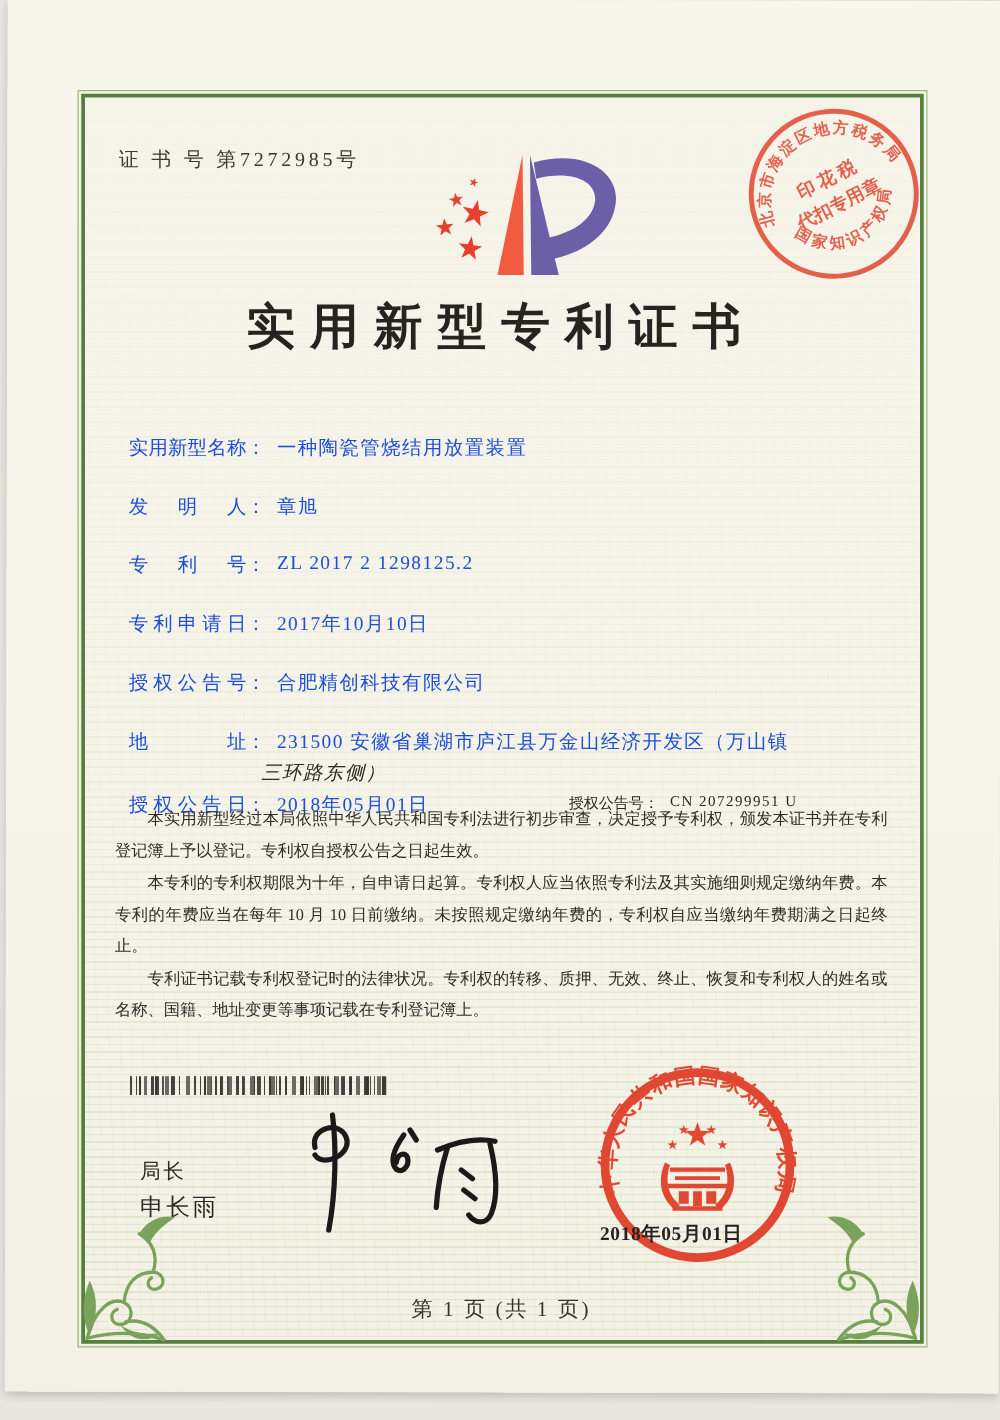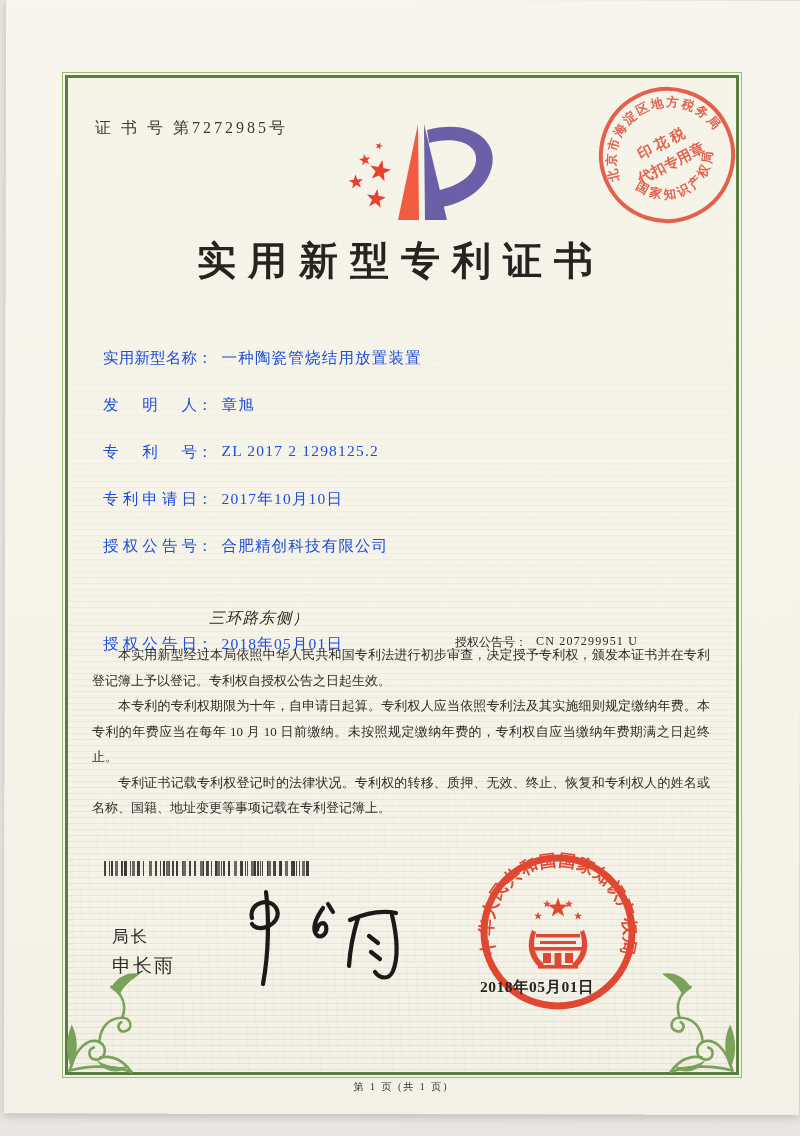--- a/index.html
+++ b/index.html
@@ -34,21 +34,21 @@
       repeating-linear-gradient(90deg,#514f4a 0px,#514f4a 1px,rgba(0,0,0,0) 1px,rgba(0,0,0,0) 7px,#3a3834 7px,#3a3834 9px,rgba(0,0,0,0) 9px,rgba(0,0,0,0) 13px);}
   .sig-role{position:absolute;left:112px;top:926px;font-size:16.5px;letter-spacing:2px;}
   .sig-name{position:absolute;left:112px;top:953px;font-size:19px;letter-spacing:2px;}
   .signature-svg{position:absolute;left:222px;top:884px;}
   .seal-svg{position:absolute;left:476px;top:850px;opacity:0.92;}
   .seal-date{position:absolute;left:480px;top:977px;width:156px;font-size:15.5px;font-weight:700;
              letter-spacing:0.5px;color:#262320;}
   .stamp-svg{position:absolute;left:592px;top:80px;opacity:0.9;}
   .logo-svg{position:absolute;left:330px;top:116px;}
   .footer{position:absolute;left:62px;top:1036px;width:678px;text-align:center;
-          font-size:10px;letter-spacing:2px;color:#37342e;margin-top:44px;}
+          font-size:17px;letter-spacing:2px;color:#37342e;}
   .flourish{position:absolute;}
 </style>
 </head>
 <body>
 
 <div class="page">
   <div class="paper"></div>
   <div class="guilloche"></div>
   <div class="frame"></div>
 
@@ -114,20 +114,23 @@
     <span class="lab">发明人</span><span class="colon">：</span><span class="val">章旭</span>
   </div>
   <div class="row" style="top:442px">
     <span class="lab">专利号</span><span class="colon">：</span><span class="val">ZL 2017 2 1298125.2</span>
   </div>
   <div class="row" style="top:489px">
     <span class="lab">专利申请日</span><span class="colon">：</span><span class="val">2017年10月10日</span>
   </div>
   <div class="row" style="top:536px">
     <span class="lab">授权公告号</span><span class="colon">：</span><span class="val">合肥精创科技有限公司</span>
+  </div>
+  <div class="row" style="top:583px">
+    <span class="lab">地址</span><span class="colon">：</span><span class="val">231500 安徽省巢湖市庐江县万金山经济开发区（万山镇</span>
   </div>
   <div class="val2" style="top:608px">三环路东侧）</div>
   <div class="row" style="top:634px">
     <span class="lab">授权公告日</span><span class="colon">：</span><span class="val">2018年05月01日</span>
   </div>
   <div class="row-right" style="top:634px">
     <span>授权公告号</span><span class="colon">：</span><span class="val">CN 207299951 U</span>
   </div>
 
   <div class="paras">

